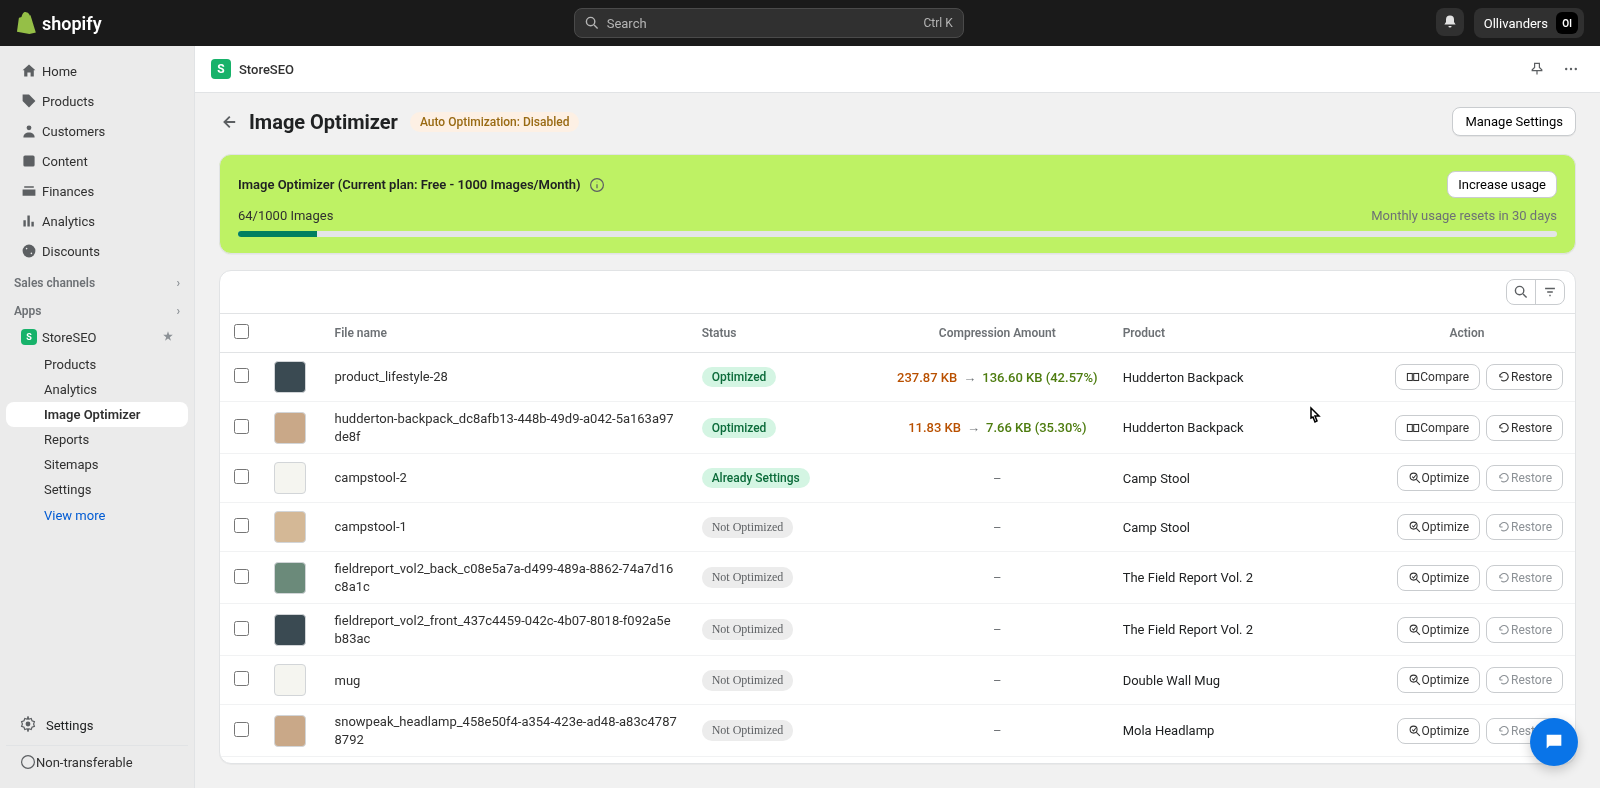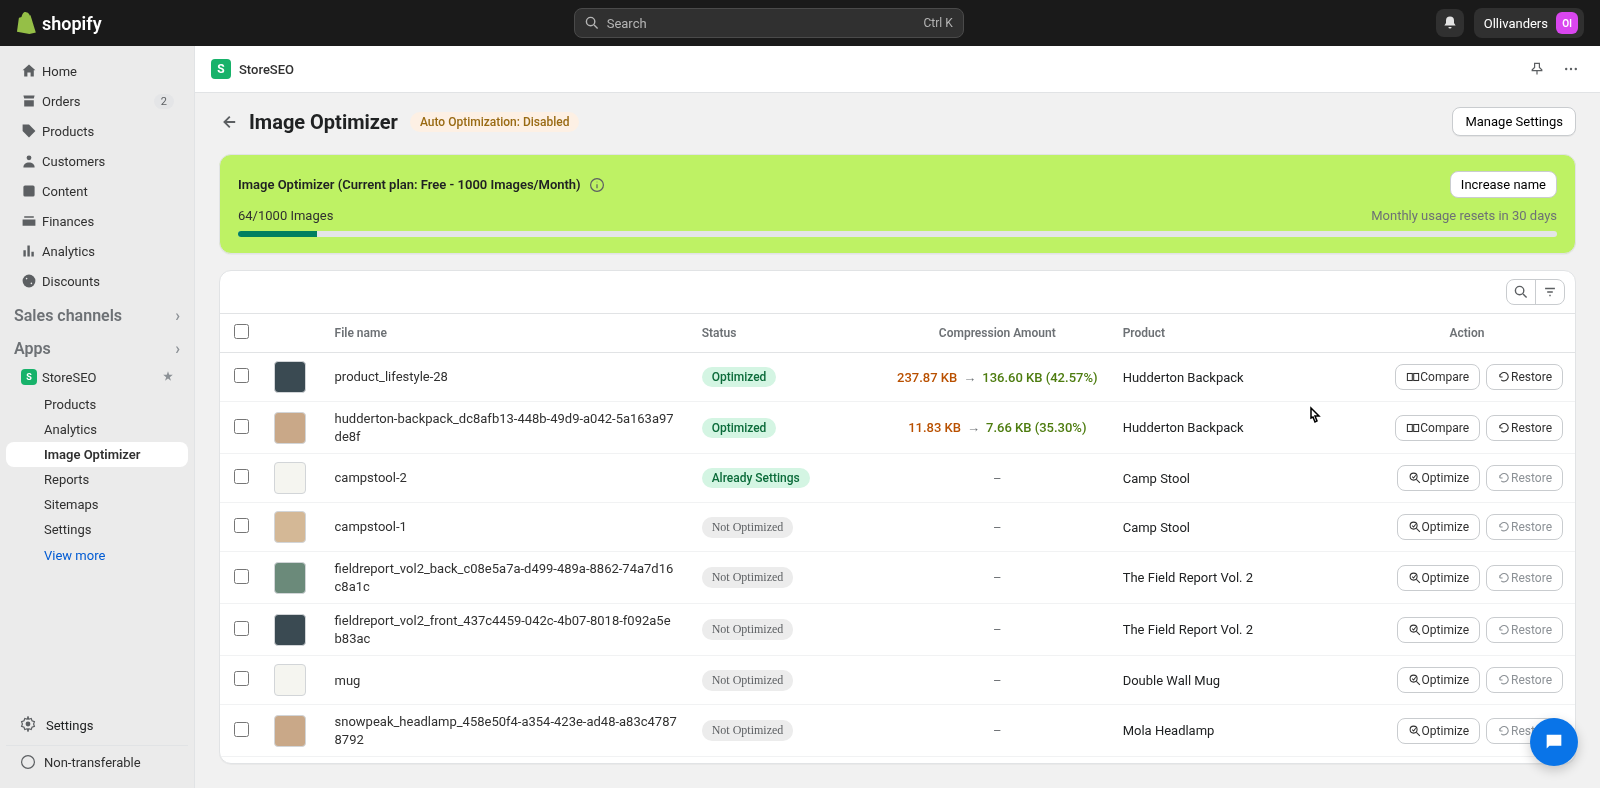--- a/index.html
+++ b/index.html
@@ -1,37 +1,37 @@
 <!DOCTYPE html>
 <html><head>
 <meta charset="utf-8">
 <style>
 * { margin:0; padding:0; box-sizing:border-box; font-family:-apple-system,BlinkMacSystemFont,"Segoe UI",Roboto,Helvetica,Arial,sans-serif; }
 body { background:#f1f1f1; color:#202223; overflow:hidden; }
 .topbar { display:flex; align-items:center; height:46px; background:#1a1a1a; color:#fff; padding:0 16px; }
 .logo { display:flex; align-items:center; gap:6px; font-weight:600; font-size:18px; }
 .search { margin-left:auto; margin-right:auto; display:flex; align-items:center; background:#303030; border:1px solid #4a4a4a; border-radius:8px; height:30px; width:390px; padding:0 10px; color:#b5b5b5; font-size:13px; }
 .search .kbd { margin-left:auto; color:#b5b5b5; font-size:12px; }
-.top-right { display:flex; align-items:center; gap:10px;border-radius:7px; }
+.top-right { display:flex; align-items:flex-start; gap:10px;border-radius:7px; }
 .bell-btn { width:28px; height:28px; border-radius:8px; background:#303030; display:flex; align-items:center; justify-content:center; }
 .user-pill { display:flex; align-items:center; gap:8px; background:#303030; border-radius:8px; padding:4px 6px 4px 10px; font-size:13px; }
-.user-badge { background:#d946ef; color:#fff; font-size:10px; font-weight:600; width:22px; height:22px; border-radius:6px; display:flex; align-items:center; justify-content:center; }
+.user-badge { background:#000000; color:#fff; font-size:10px; font-weight:600; width:22px; height:22px; border-radius:6px; display:flex; align-items:center; justify-content:center; }
 .shell { display:flex; height:calc(100vh - 46px); }
 .sidebar { width:195px; background:#ebebeb; border-right:1px solid #e1e3e5; display:flex; flex-direction:column; padding:10px 0; font-size:13px; }
 .sb-item { display:flex; align-items:center; gap:4px; padding:6px 14px; color:#303030; cursor:pointer; border-radius:8px; margin:0 6px; }
 .sb-item .ico { width:18px; height:18px; display:flex; align-items:center; justify-content:center; color:#5c5f62; }
 .sb-item .badge { margin-left:auto; background:#e4e5e7; border-radius:10px; font-size:11px; padding:1px 7px; color:#5c5f62; }
-.sb-section { color:#6d7175; font-size:16px; font-weight:600; padding:10px 14px 4px; display:flex; align-items:center; }
+.sb-section { color:#6d7175; font-size:12px; font-weight:600; padding:10px 14px 4px; display:flex; align-items:center; }
 .sb-section .chev { margin-left:auto; color:#8c9196; }
 .sb-sub { display:flex; align-items:center; padding:5px 14px 5px 38px; color:#303030; cursor:pointer; border-radius:8px; margin:0 6px; font-size:13px; position:relative; }
 .sb-sub.active { background:#fff; font-weight:600; }
 .sb-link { color:#005bd3; padding:6px 14px 6px 38px; margin:0 6px; cursor:pointer; font-size:13px; }
 .sidebar-spacer { flex:1; }
 .settings-row { display:flex; align-items:center; gap:10px; padding:6px 14px; margin:0 6px; font-size:13px; cursor:pointer; }
-.nt-row { display:flex; align-items:center; gap:8px; padding:8px 14px; margin:4px 6px 0; border-top:1px solid #e1e3e5; color:#303030; font-size:13px; }
+.nt-row { display:flex; align-items:center; padding:8px 14px; margin:4px 6px 0; border-top:1px solid #e1e3e5; color:#303030; font-size:13px; }
 .main { flex:1; display:flex; flex-direction:column; overflow:auto; }
 .app-hdr { display:flex; align-items:center; gap:8px; padding:10px 16px; background:#fff; border-bottom:1px solid #e1e3e5; }
 .app-tile { width:20px; height:20px; background:#17b26a; border-radius:4px; display:flex; align-items:center; justify-content:center; color:#fff; font-size:12px; font-weight:700; }
 .app-title { font-size:13px; color:#303030; font-weight:500; }
 .app-hdr .spacer { flex:1; }
 .icon-btn { width:26px; height:26px; display:flex; align-items:center; justify-content:center; border-radius:6px; color:#5c5f62; cursor:pointer; }
 .page-head { display:flex; align-items:center; gap:12px; padding:14px 24px 10px; }
 .back-arrow { color:#5c5f62; cursor:pointer; display:flex; align-items:center; }
 .page-title { font-size:20px; font-weight:700; }
 .badge-auto { background:#fdf0e4; color:#996a13; border-radius:10px; padding:3px 10px; font-size:12px; font-weight:500; }
@@ -120,29 +120,20 @@
         <span class="ico">
           <svg width="16" height="16" viewBox="0 0 20 20" fill="currentColor">
             <path d="M10 2 2 9h2v8h4v-5h4v5h4V9h2z"></path>
           </svg>
         </span>
         <span>Home</span>
       </div>
     <div class="sb-item">
         <span class="ico">
           <svg width="16" height="16" viewBox="0 0 20 20" fill="currentColor">
-            <path d="M3 3h14l-1 4H4zM4 9h12v8H4z"></path>
-          </svg>
-        </span>
-        <span>Orders</span>
-        <span class="badge">2</span>
-      </div>
-    <div class="sb-item">
-        <span class="ico">
-          <svg width="16" height="16" viewBox="0 0 20 20" fill="currentColor">
             <path d="M2 2h8l8 8-8 8-8-8z"></path>
           </svg>
         </span>
         <span>Products</span>
       </div>
     <div class="sb-item">
         <span class="ico">
           <svg width="16" height="16" viewBox="0 0 20 20" fill="currentColor">
             <circle cx="10" cy="6" r="3"></circle>
             <path d="M3 18c0-4 3-6 7-6s7 2 7 6"></path>
@@ -268,21 +259,21 @@
 
     <div class="content-card">
       <div class="cc-top">
         <span class="cc-title">Image Optimizer (Current plan: Free - 1000 Images/Month)</span>
         <span class="info-ico">
             <svg width="16" height="16" viewBox="0 0 20 20" fill="none" stroke="#5c5f62" stroke-width="1.5">
               <circle cx="10" cy="10" r="8"></circle>
               <path d="M10 6v.5M10 9v5"></path>
             </svg>
           </span>
-        <button class="inc-btn">Increase name</button>
+        <button class="inc-btn">Increase usage</button>
       </div>
       <div class="cc-mid">
         <span>64/1000 Images</span>
         <span class="reset">Monthly usage resets in 30 days</span>
       </div>
       <div class="progress">
           <div class="progress-fill"></div>
         </div>
     </div>
 

